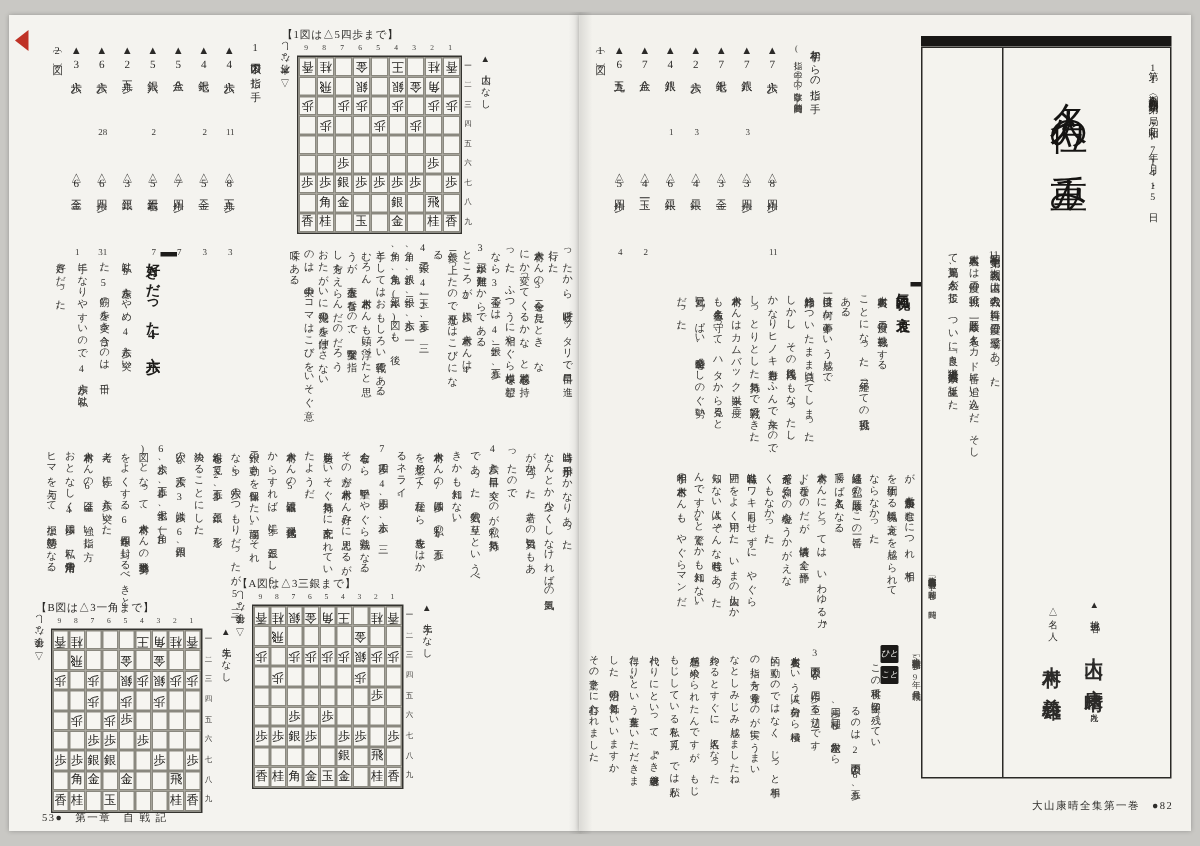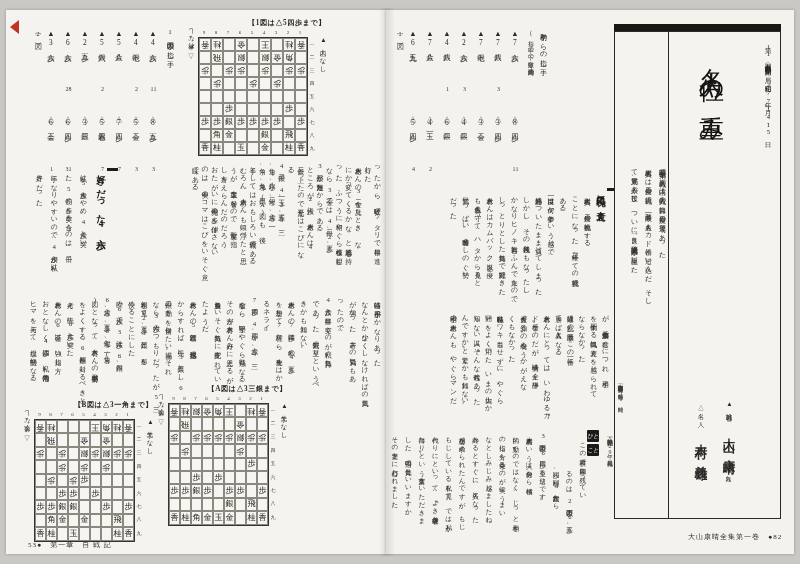--- a/index.html
+++ b/index.html
@@ -40,21 +40,21 @@
   .kcol { position:relative; width:17px; height:156px; }
   .km { position:absolute; left:4px; writing-mode:vertical-rl; text-orientation:upright;
     font-size:7.4px; line-height:1; letter-spacing:.4px; }
   .kb { top:3px; } .kw { top:84px; }
   .kt { position:absolute; width:100%; text-align:center; font-size:6px; color:#3a3936; }
   .kbt { top:60px; } .kwt { top:140px; }
   .kend { writing-mode:vertical-rl; font-size:7px; padding-top:4px; width:11px; }
 
   
   .diagram { position:absolute; }
-  .dcap { font-size:7.2px; font-weight:bold; text-align:right; letter-spacing:.5px;
+  .dcap { font-size:7.2px; font-weight:normal; text-align:left; letter-spacing:.5px;
     margin-bottom:2px; white-space:nowrap; }
   .drow { display:flex; align-items:flex-start; }
   .sidelabel { writing-mode:vertical-rl; text-orientation:upright; font-size:6.4px;
     line-height:1; letter-spacing:1px; padding-top:6px; width:10px; }
   .sidelabel.lrot { transform:rotate(180deg); }
   .bwrap { }
   .collabels { display:grid; font-size:5px; color:#3a3936; text-align:center; height:7px; }
   .rowlabels { display:grid; font-size:5px; color:#3a3936; width:8px; text-align:center;
     align-items:center; padding-top:7px; }
   .board { display:grid; border:1.6px solid #34332f; background:#f6f5f1; }

